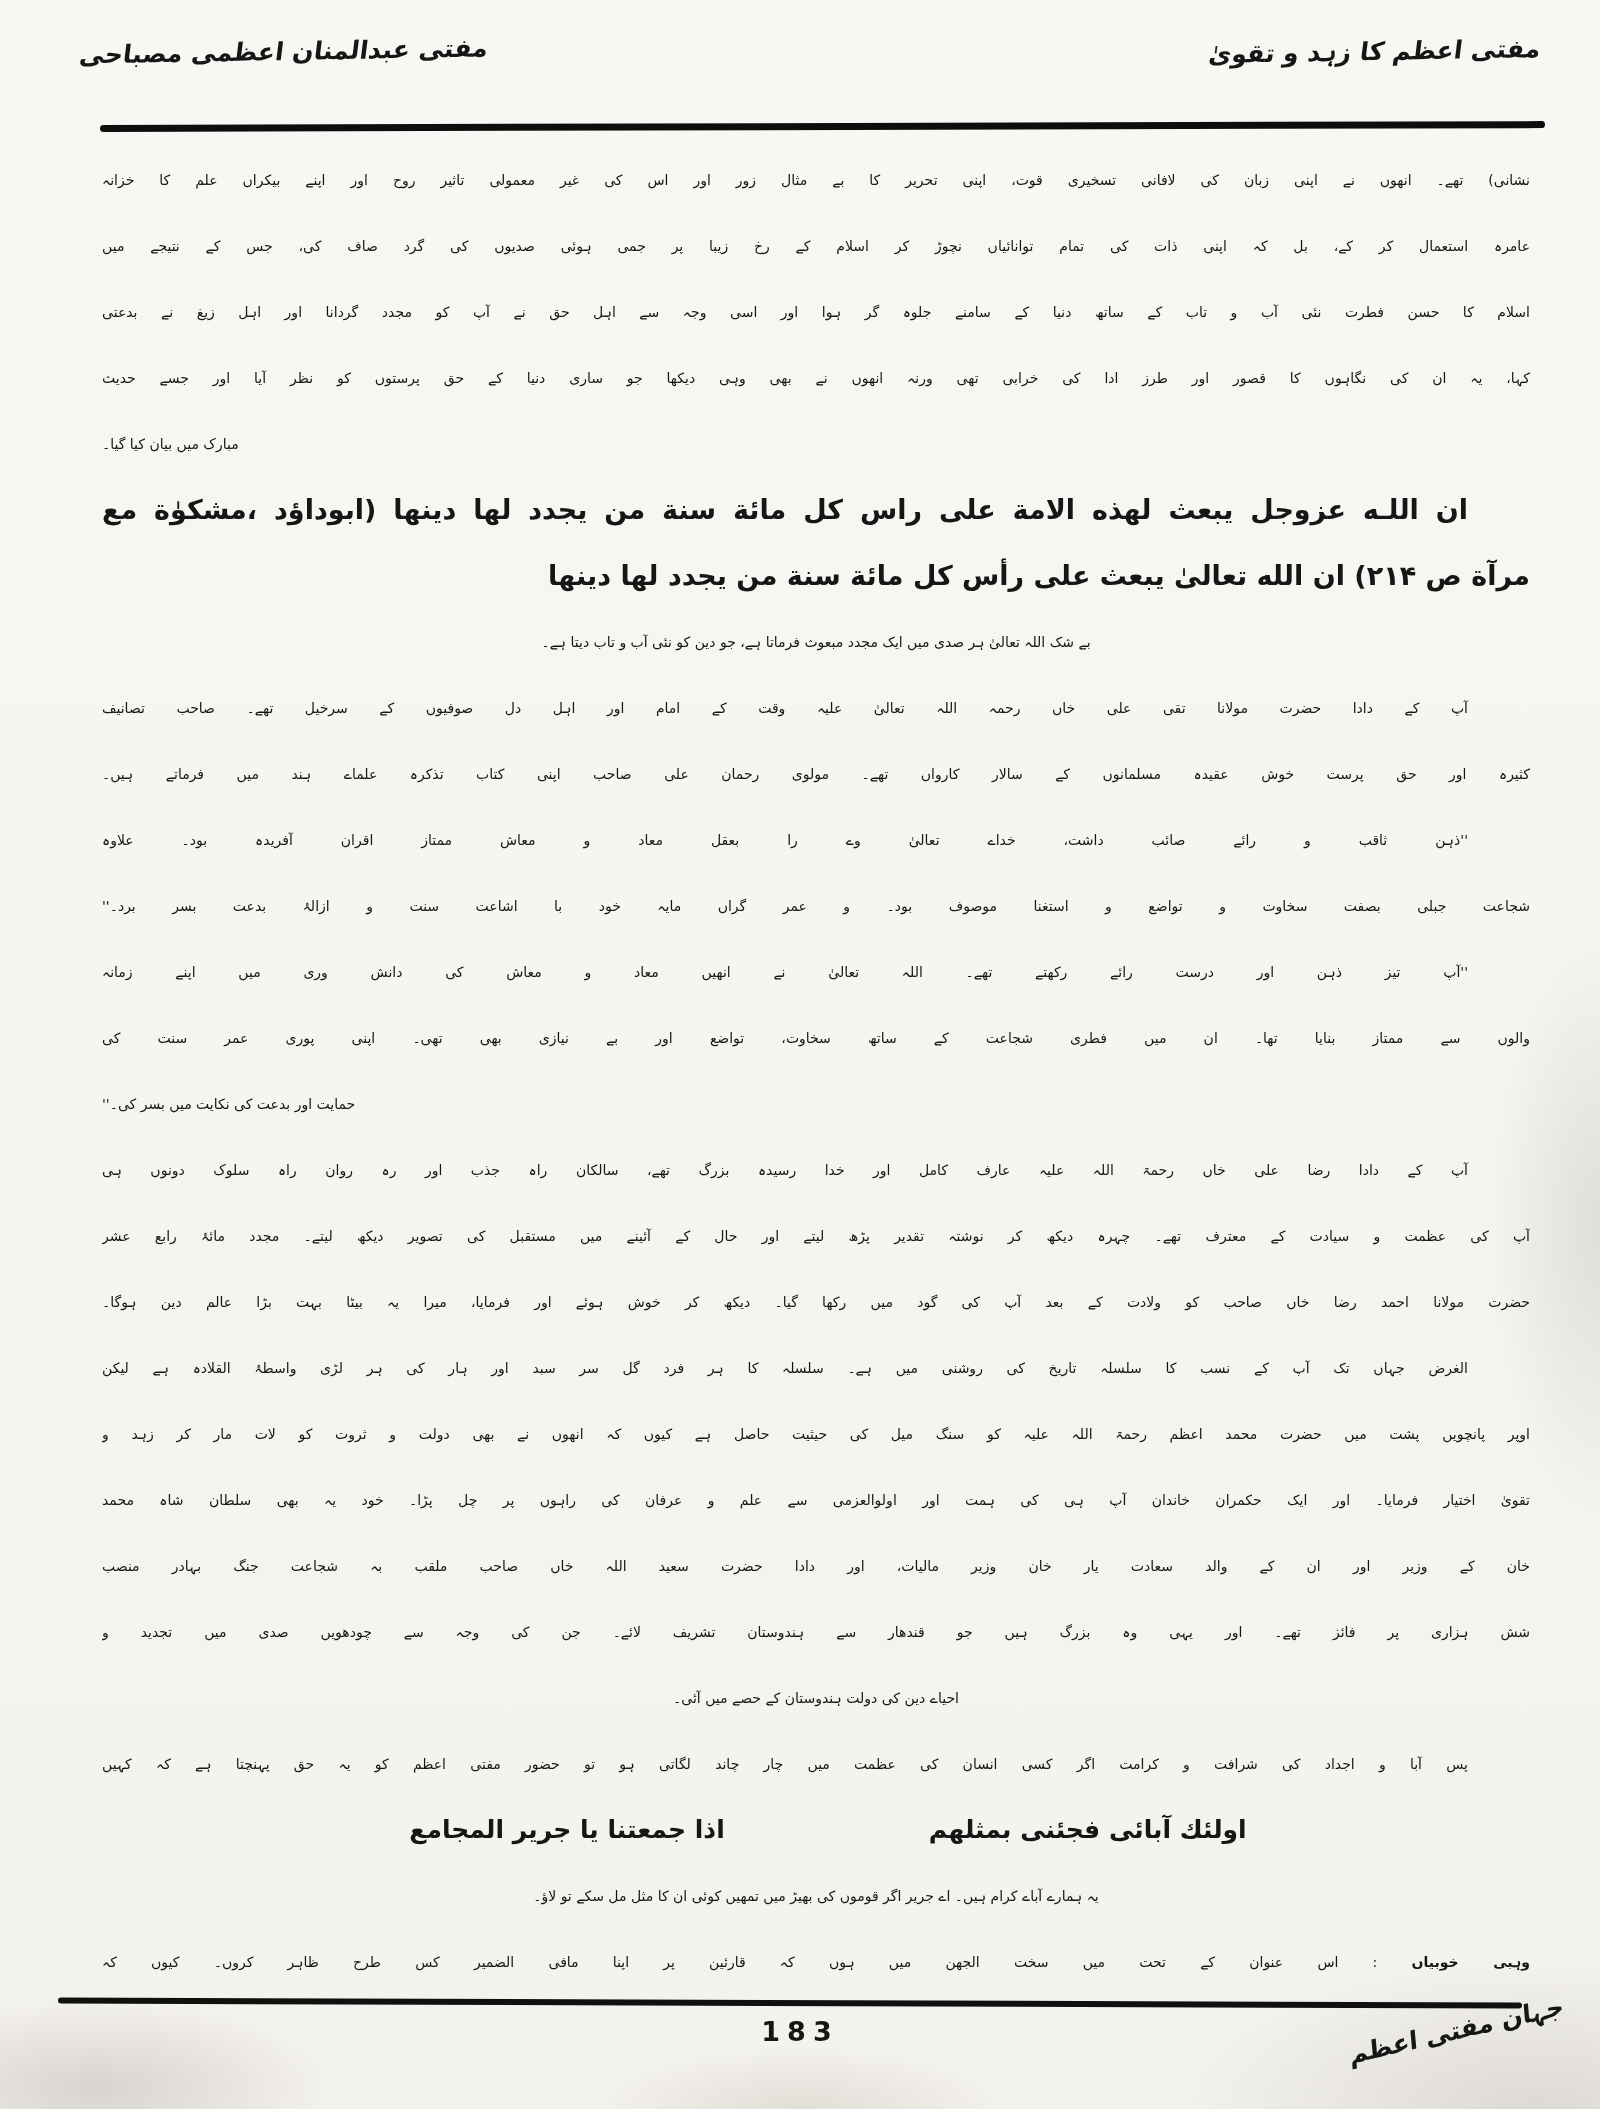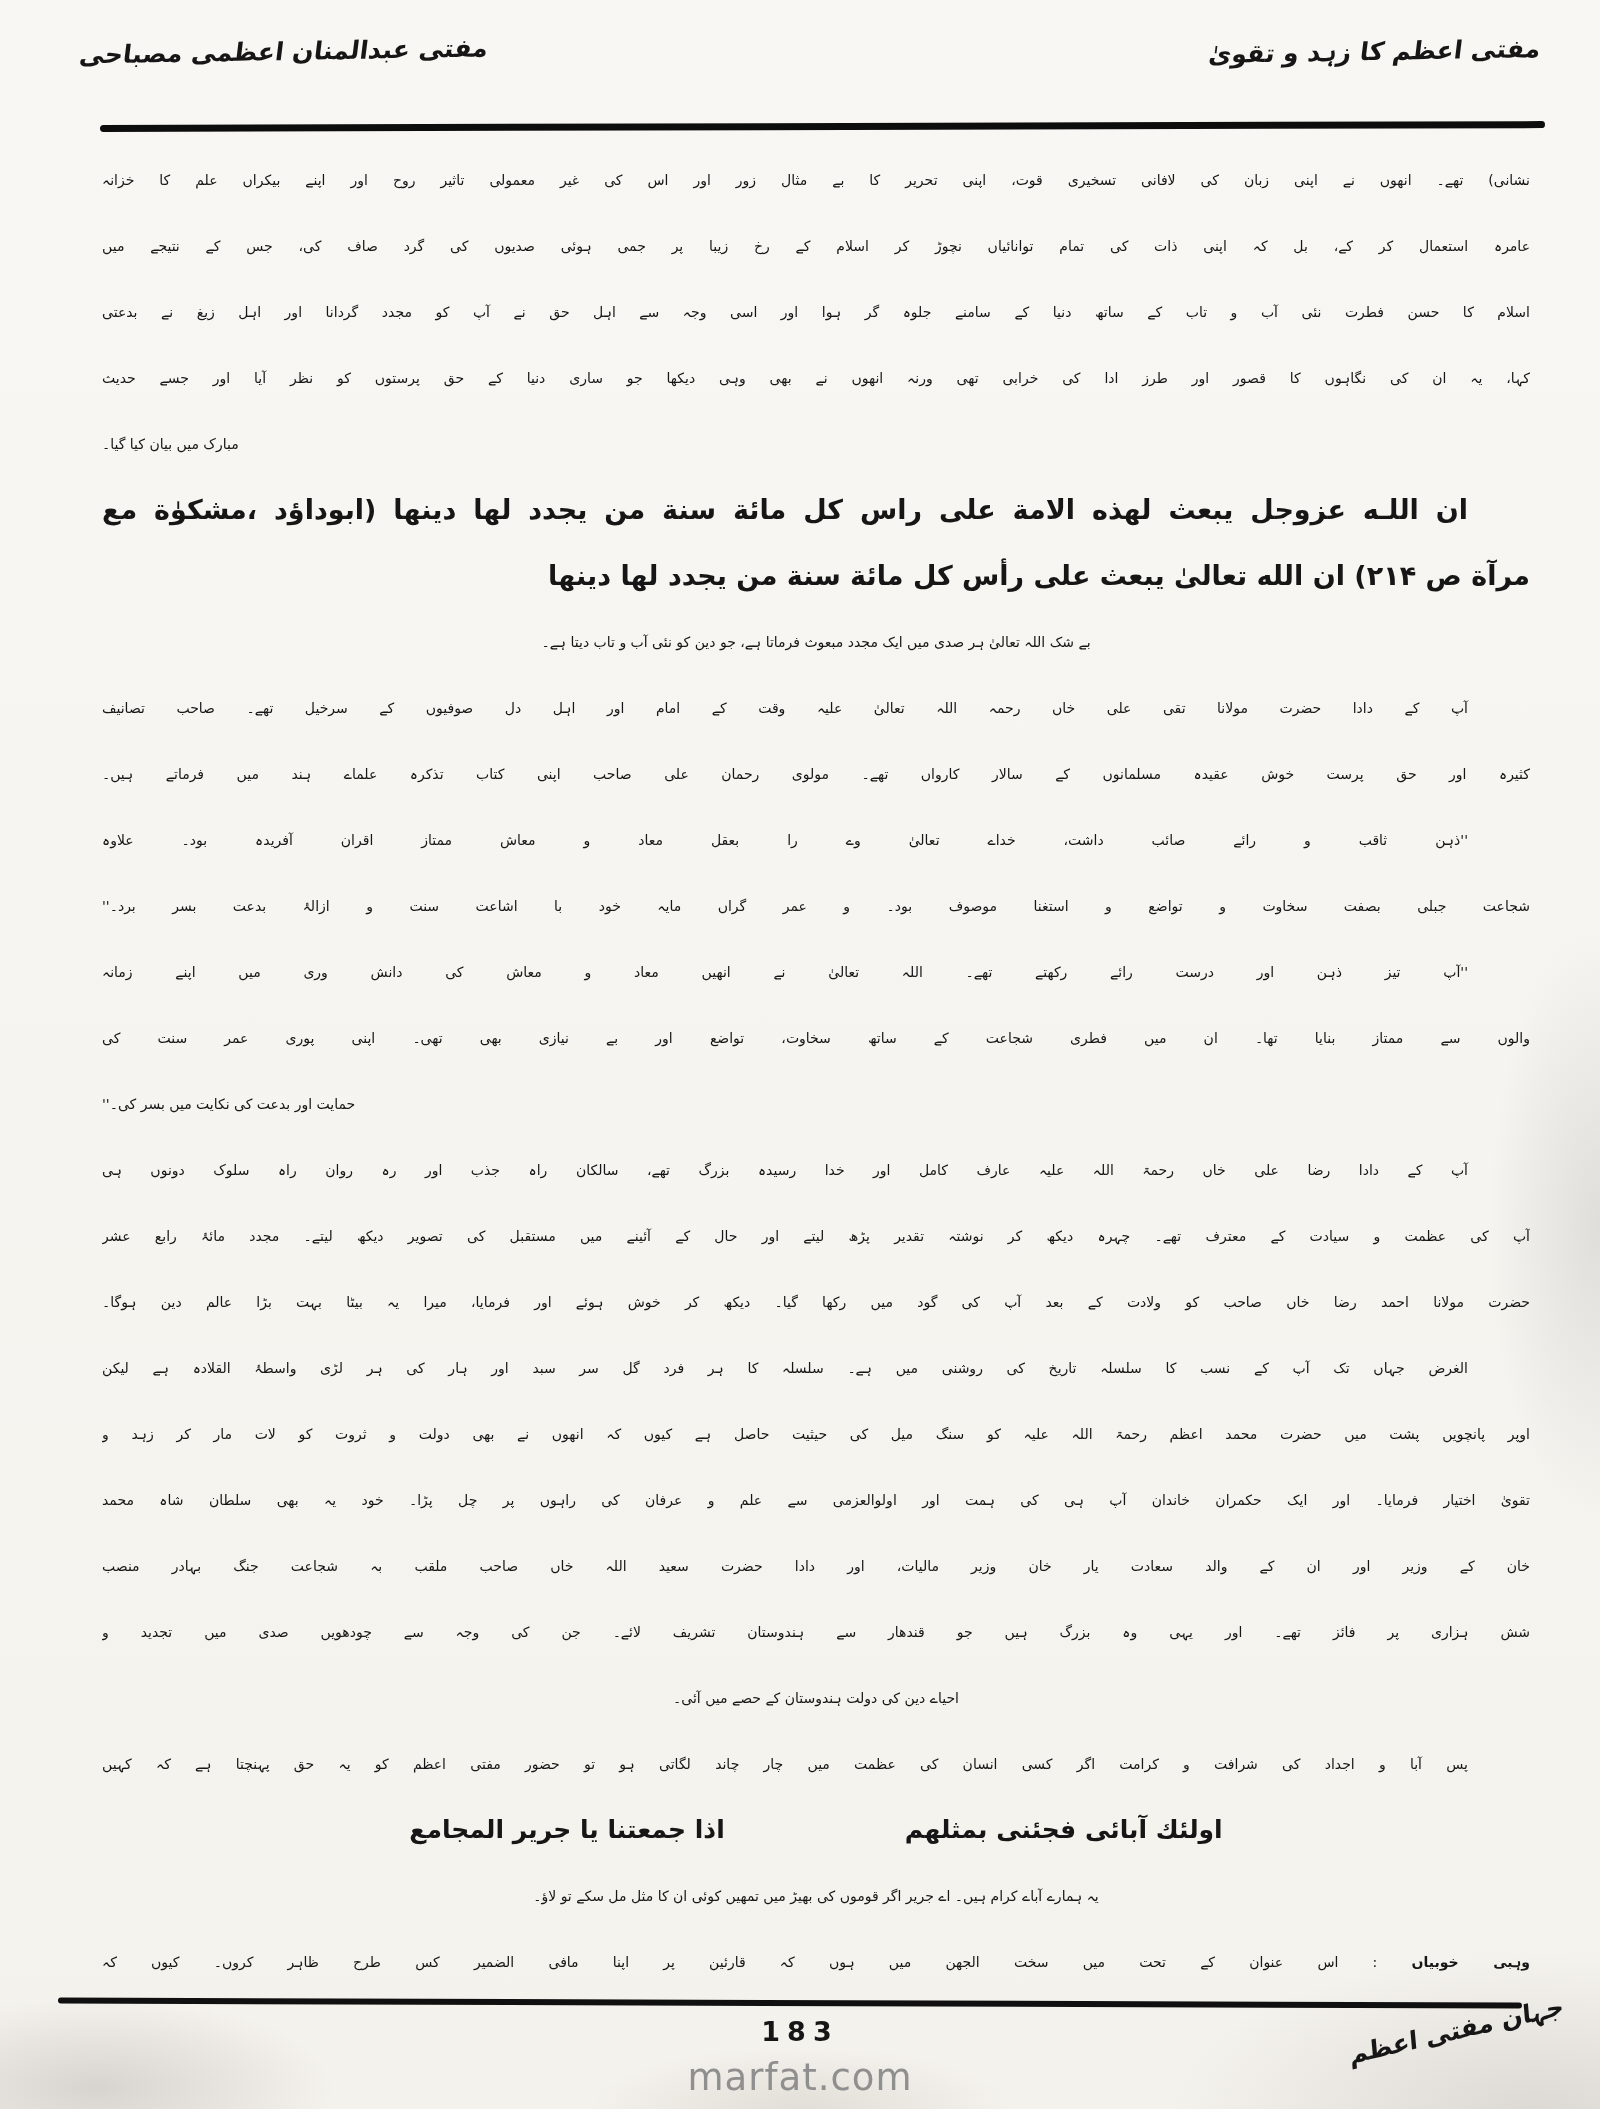--- a/index.html
+++ b/index.html
@@ -44,21 +44,21 @@
   .al-justify{text-align:justify;text-align-last:justify;}
   .al-left{text-align:center;text-align-last:left;}
   .al-center{text-align:center;text-align-last:center;}
   .al-right{text-align:right;text-align-last:right;}
   .indent{text-indent:62px;}
   .arabic{font-weight:bold;font-size:27px;}
   .verse{
     display:flex;direction:rtl;justify-content:center;gap:180px;
     font-weight:bold;font-size:25px;
   }
-  .verse span{white-space:nowrap;}
+  .verse span{white-space:nowrap;margin-left:24px;}
   .lead{font-weight:bold;}
   .bottom-rule{
     position:absolute;top:2000px;left:58px;right:78px;height:6px;
     background:#101010;border-radius:4px;
     transform:rotate(.2deg);
   }
   .book-title{
     position:absolute;top:2016px;right:34px;
     font-weight:bold;font-size:25px;white-space:nowrap;
     transform:rotate(-13deg) skewX(-8deg);
@@ -118,15 +118,14 @@
       <div class="line al-center">یہ ہمارے آباے کرام ہیں۔ اے جریر اگر قوموں کی بھیڑ میں تمھیں کوئی ان کا مثل مل سکے تو لاؤ۔</div>
       <div class="line al-justify"><b class="lead">وہبی خوبیاں</b>  :  اس عنوان کے تحت میں سخت الجھن میں ہوں کہ قارئین پر اپنا مافی الضمیر کس طرح ظاہر کروں۔ کیوں کہ</div>
     </div>
 
   <div class="bottom-rule"></div>
 
   <div class="book-title">جہان مفتی اعظم</div>
 
   <div class="page-number">183</div>
 
-  <div class="watermark">marfat.com</div>
 
 </div>
 
 </body></html>

